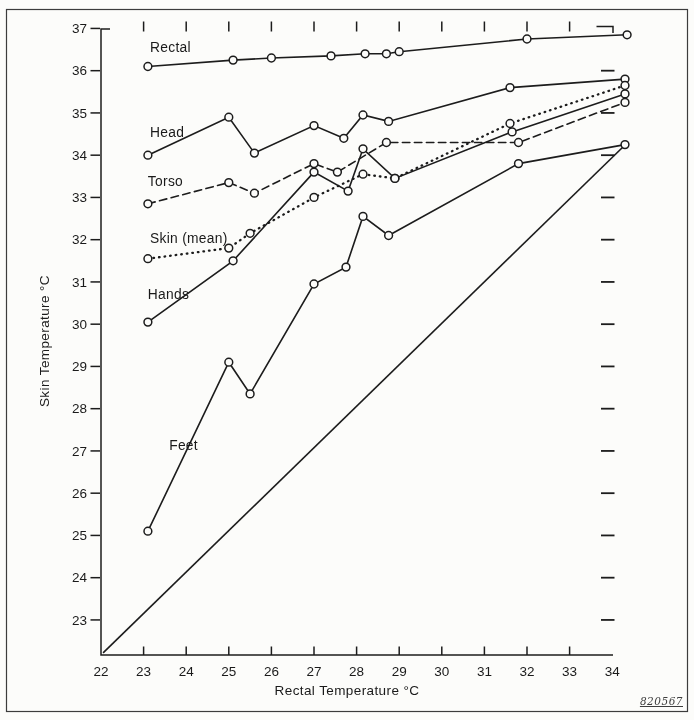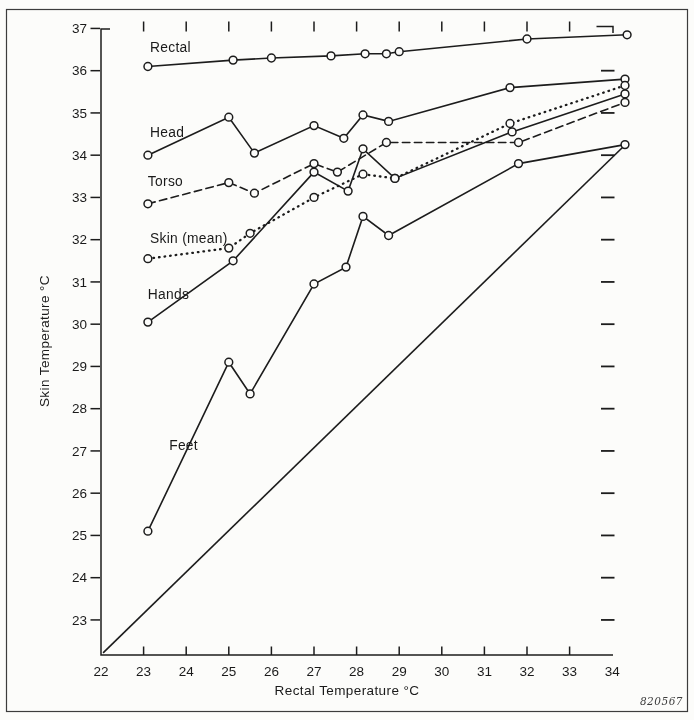--- a/index.html
+++ b/index.html
@@ -3,21 +3,21 @@
 <meta charset="utf-8">
 <style>
   html,body{margin:0;padding:0;background:#ffffff;}
   .page{position:relative;width:694px;height:720px;background:#fcfcfa;overflow:hidden;
         font-family:"Liberation Sans",sans-serif;}
   svg text{font-family:"Liberation Sans",sans-serif;fill:#1a1a1a;}
   .axis-title{position:absolute;font-size:13.5px;color:#1a1a1a;letter-spacing:.4px;white-space:nowrap;}
   .x-title{left:347px;top:683px;transform:translateX(-50%);}
   .y-title{left:44px;top:341px;transform:translate(-50%,-50%) rotate(-90deg);}
   .footnote{position:absolute;right:11px;top:695px;font-family:"DejaVu Serif",serif;
-            font-style:italic;font-size:10.5px;color:#3d3d3d;letter-spacing:.5px;}
+            font-style:italic;font-size:10.5px;color:#3d3d3d;letter-spacing:.5px;text-decoration:underline;}
 </style>
 </head>
 <body>
 
 <div class="page">
 
   <svg id="chart" width="694" height="720" viewBox="0 0 694 720">
       <rect x="6.5" y="9.5" width="681" height="702" fill="none" stroke="#3c3c3c" stroke-width="1.2"></rect>
       <g stroke="#1c1c1c" stroke-width="1.5" fill="none">
         <path d="M110,29 L101,29 L101,655 L613,655"></path>

